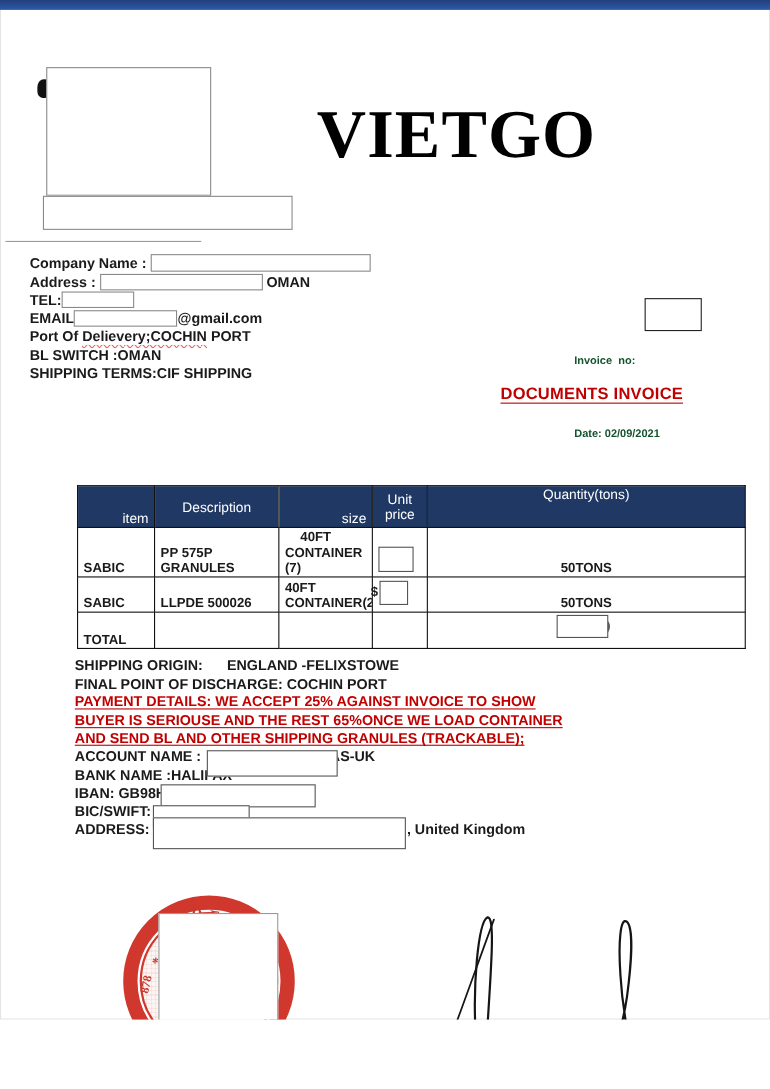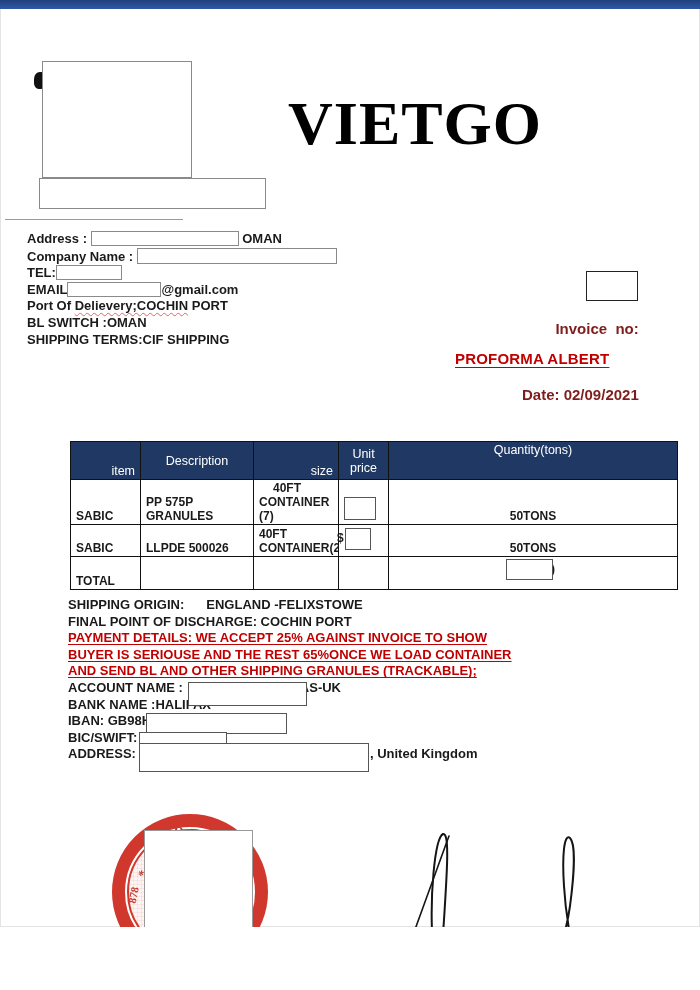--- a/index.html
+++ b/index.html
@@ -26,22 +26,22 @@
          font-weight:bold;font-size:62px;letter-spacing:1px;color:#000;}
 
   
   .company{left:27px;top:231px;font-size:13px;font-weight:bold;line-height:16.6px;
            white-space:nowrap;}
   .wavy{text-decoration:underline;text-decoration-style:wavy;
         text-decoration-color:#e06666;text-decoration-thickness:1px;
         text-underline-offset:2px;}
 
   
-  .meta{left:522px;top:274px;color:#7f1d1d;font-size:15px;font-weight:bold;
-        line-height:22px;white-space:pre;text-align:right;}
+  .meta{left:522px;top:274px;color:#14532d;font-size:10px;font-weight:bold;
+        line-height:22px;white-space:pre;}
   .inv-box{left:586px;top:271px;width:52px;height:30px;border:1.5px solid #222;z-index:3;}
 
   .doc-title{left:455px;top:350px;color:#c00000;font-size:15px;font-weight:bold;
              text-decoration:underline;text-underline-offset:3px;letter-spacing:.2px;}
 
   
   table.inv{position:absolute;left:70px;top:441px;border-collapse:collapse;
             table-layout:fixed;width:607px;}
   table.inv th,table.inv td{border:1.5px solid #111;padding:1px 5px;box-sizing:border-box;
             font-size:12px;overflow:hidden;}
@@ -97,36 +97,36 @@
   <div class="abs topbar"></div>
 
   <div class="abs logo-glyph"></div>
   <div class="abs redact logo-box1"></div>
   <div class="abs redact logo-box2"></div>
   <div class="abs logo-line"></div>
 
   <div class="abs brand">VIETGO</div>
 
   <div class="abs company">
+    <div><span>Company Name :</span> <span class="redact-inline" style="width:200px;height:16px"></span></div>
     <div><span>Address :</span> <span class="redact-inline" style="width:148px;height:15px"></span> <span>OMAN</span></div>
-    <div><span>Company Name :</span> <span class="redact-inline" style="width:200px;height:16px"></span></div>
     <div><span>TEL:</span><span class="redact-inline" style="width:66px;height:15px"></span></div>
     <div><span>EMAIL</span><span class="redact-inline" style="width:94px;height:15px"></span><span>@gmail.com</span></div>
     <div><span>Port Of </span><span class="wavy">Delievery;COCHIN</span><span> PORT</span></div>
     <div>BL SWITCH :OMAN</div>
     <div>SHIPPING TERMS:CIF SHIPPING</div>
   </div>
 
   <div class="abs meta">
     <div>Invoice  no:</div>
     <div>Date: 02/09/2021</div>
   </div>
   <div class="abs redact inv-box"></div>
 
-  <div class="abs doc-title">PROFORMA ALBERT</div>
+  <div class="abs doc-title">DOCUMENTS INVOICE</div>
 
   <table class="inv">
     <colgroup>
       <col style="width:70px">
         <col style="width:113px">
         <col style="width:85px">
       <col style="width:50px">
         <col style="width:289px">
     </colgroup>
     <tbody>

